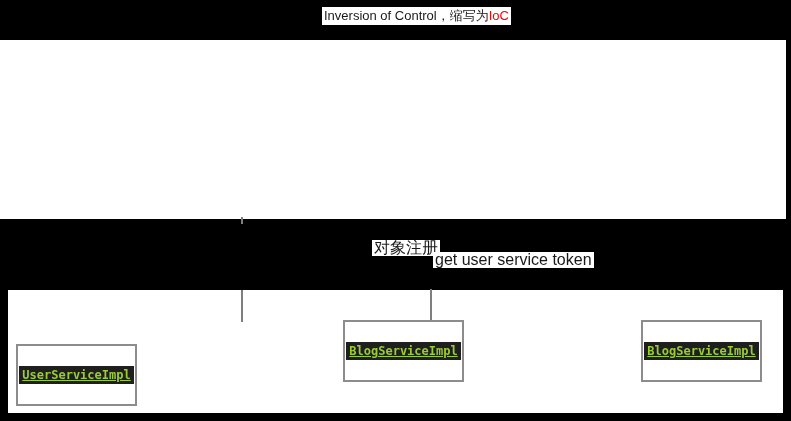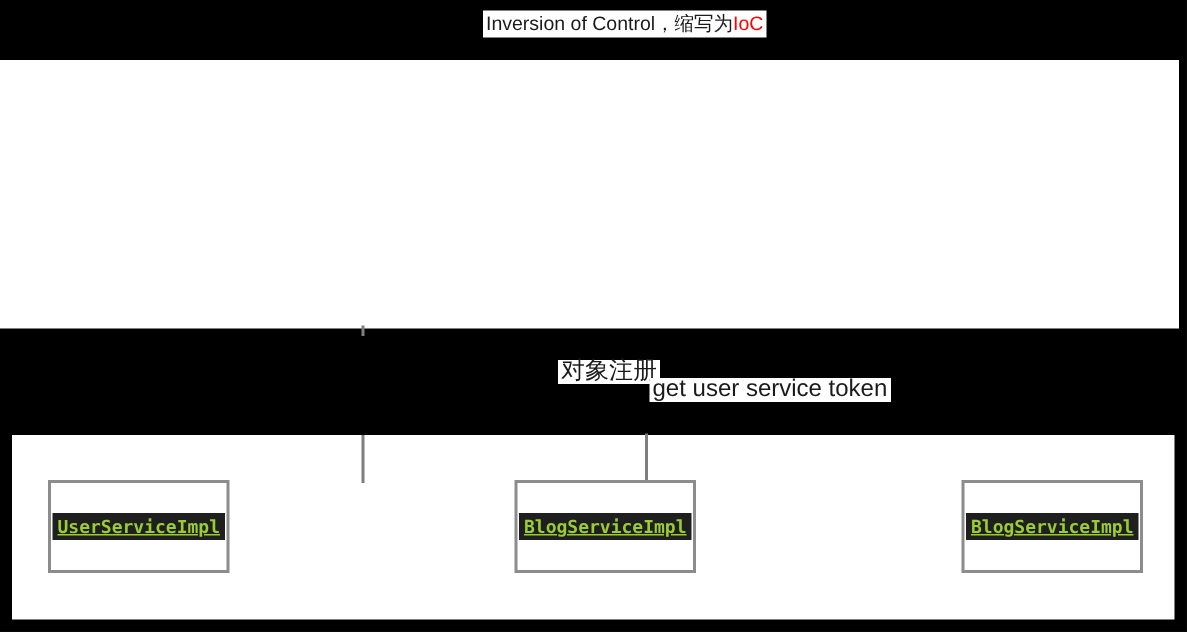--- a/index.html
+++ b/index.html
@@ -73,21 +73,21 @@
   .impl-box{
     position:absolute;
     top:320px;
     width:121px;height:62px;
     background:var(--panel-white);
     border:2px solid var(--box-border);
     box-sizing:border-box;
     display:flex;align-items:center;justify-content:center;
     z-index:3;
   }
-  .impl-box.b0{left:32px;}
+  .impl-box.b0{left:16px;margin-top:24px;}
   .impl-box.b1{left:183px;}
   .impl-box.b2{left:343px;}
   .impl-box.b3{left:492px;}
   .impl-box.b4{left:641px;text-align:right;}
   .code-chip{
     display:inline-block;
     background:var(--code-bg);
     color:var(--code-green);
     font-family:"DejaVu Sans Mono","Liberation Mono",monospace;
     font-size:12px;

